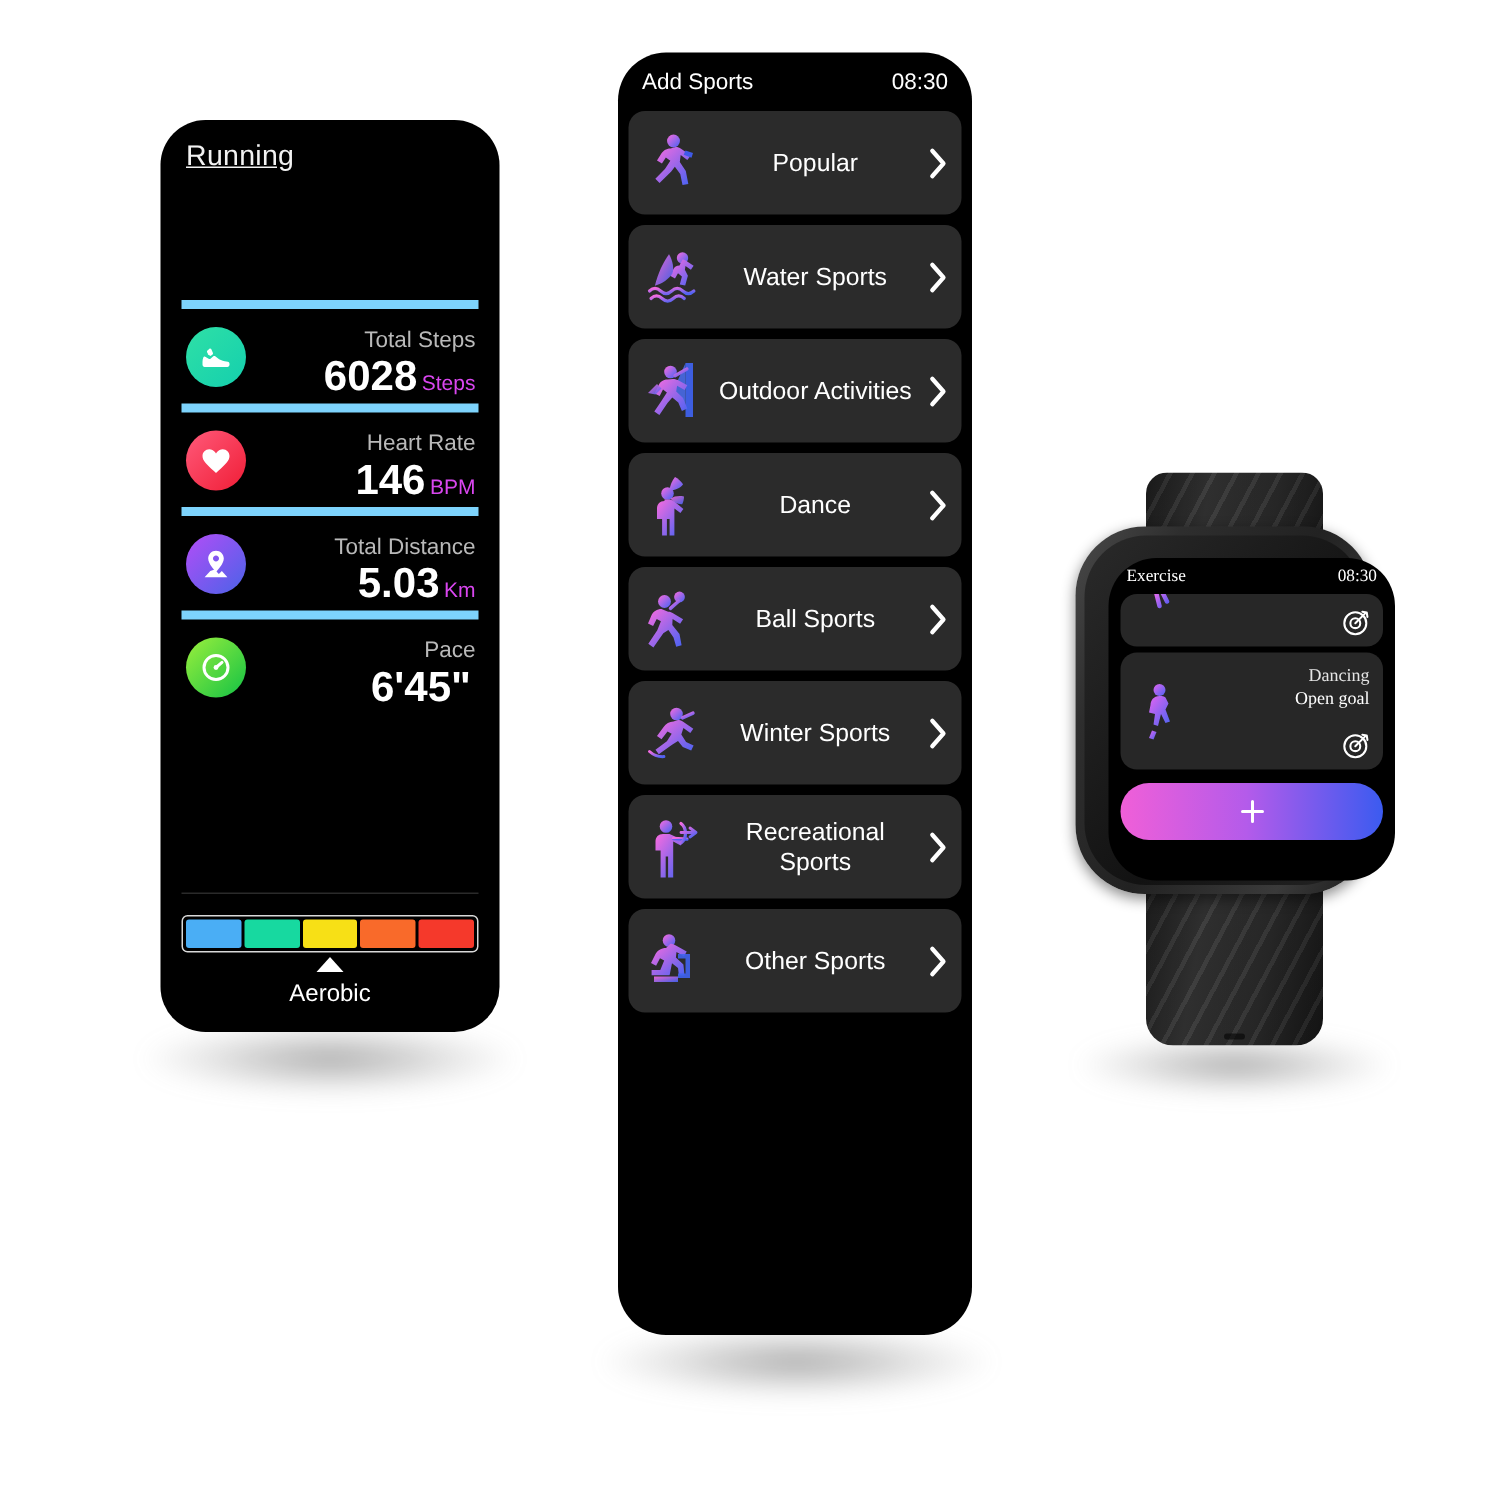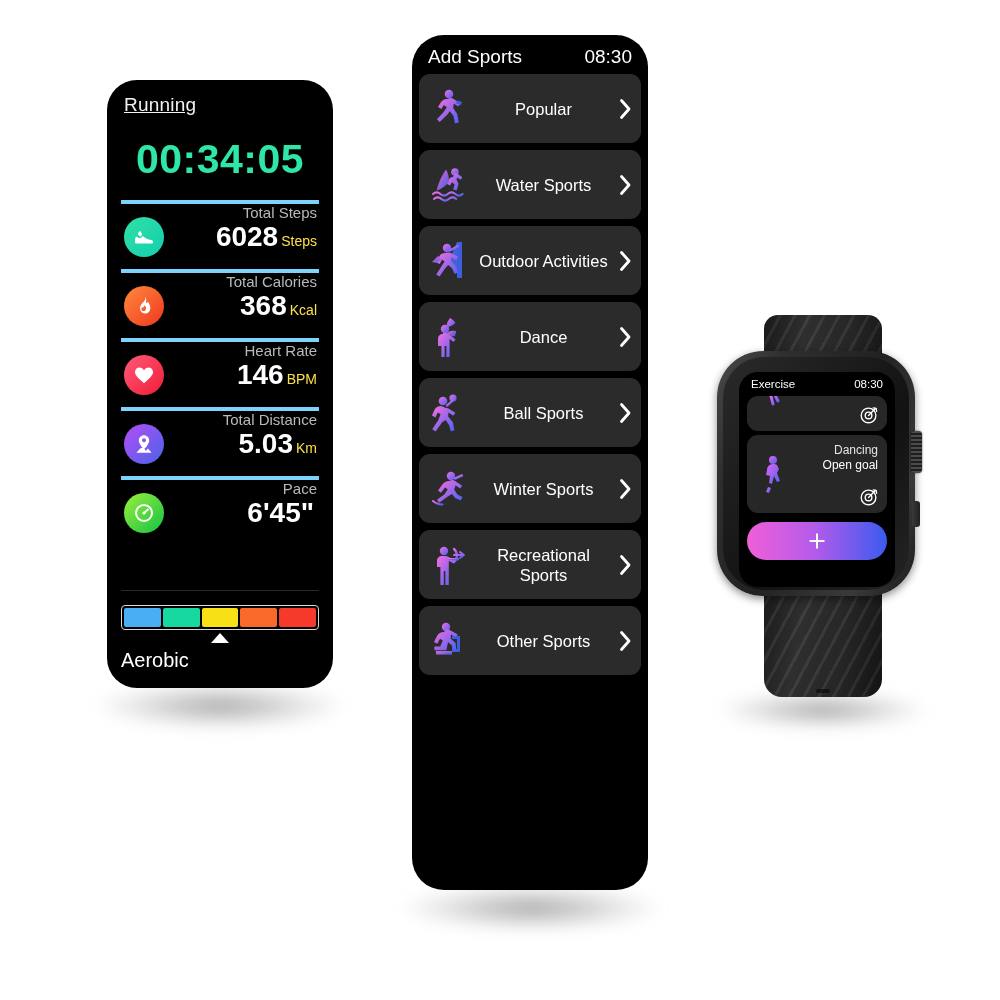--- a/index.html
+++ b/index.html
@@ -35,63 +35,63 @@
   #panel-running .p1-timer {
     position: absolute; left: 0; right: 0; top: 56px;
     text-align: center;
     font-size: 41px; font-weight: bold; letter-spacing: .5px;
     color: #2ee6a8;
   }
   .stat-rows { position: absolute; left: 14px; right: 14px; top: 120px; }
   .stat-row {
     position: relative;
     height: 69px;
-    border-top: 4px solid #7dd3fc;
-    display: flex; align-items: flex-start; justify-content: flex-end;
+    border-top: 6px solid #7dd3fc;
+    display: flex; align-items: flex-end; justify-content: flex-end;
   }
   .stat-icon {
     position: absolute; left: 3px; top: 50%; transform: translateY(-50%);
     width: 40px; height: 40px; border-radius: 50%;
     display: flex; align-items: center; justify-content: center;
   }
   .stat-icon svg { width: 24px; height: 24px; display: block; }
   .stat-text { text-align: right; padding-right: 2px; }
   .stat-label { font-size: 15px; color: #b9b9b9; line-height: 18px; }
   .stat-value-line { line-height: 26px; margin-top: 2px; white-space: nowrap; }
   .stat-value { font-size: 28px; font-weight: bold; color: #fff; }
-  .stat-unit { font-size: 14px; color: #fde047; margin-left: 3px; }
+  .stat-unit { font-size: 14px; color: #d946ef; margin-left: 3px; }
 
   .zone-wrap { position: absolute; left: 14px; right: 14px; bottom: 16px; }
   .zone-sep { border-top: 1px solid #2a2a2a; }
   .zone-bar {
     margin-top: 14px;
     border: 1px solid #d9d9d9; border-radius: 4px;
     padding: 2px; display: flex; gap: 2px; height: 25px;
   }
   .zone-seg { flex: 1; border-radius: 2px; }
   .zone-caret {
     width: 0; height: 0; margin: 3px auto 0;
     border-left: 9px solid transparent;
     border-right: 9px solid transparent;
     border-bottom: 10px solid #ffffff;
   }
-  .zone-name { font-size: 20px; color: #fff; margin-top: 6px; }
+  .zone-name { text-align: center; font-size: 16px; color: #fff; margin-top: 6px; }
 
   
   #panel-sports {
     position: absolute; left: 412px; top: 35px;
     width: 236px; height: 855px;
     background: #000; border-radius: 32px;
     overflow: hidden; color: #fff;
   }
   #panel-sports .p2-header {
     position: absolute; left: 0; right: 0; top: 11px;
     padding: 0 16px;
     display: flex; justify-content: space-between; align-items: baseline;
-    font-size: 19px; color: #ffffff;
+    font-size: 15px; color: #ffffff;
   }
   #panel-sports .p2-list {
     position: absolute; left: 7px; right: 7px; top: 39px;
     display: flex; flex-direction: column; gap: 7px;
   }
   .sport-item {
     height: 69px;
     background: #2b2b2b; border-radius: 11px;
     display: flex; align-items: center;
     padding: 0 8px 0 9px;
@@ -145,24 +145,25 @@
     box-shadow: 0 0 2px rgba(0,0,0,.7);
   }
   .side-btn {
     position: absolute; right: -5px; top: 150px;
     width: 8px; height: 26px; border-radius: 3px;
     background: linear-gradient(90deg, #3a3a3a, #202020);
   }
 
   .watch-screen {
     position: absolute; left: 16px; top: 15px;
-    width: 156px; height: 215px;
-    border-radius: 19px;
+    width: 191px; height: 215px;
+    border-radius: 32px;
     background: #000; overflow: hidden;
     color: #fff;
+    font-family: Liberation Serif, serif;
   }
   .w-header {
     position: absolute; left: 0; right: 0; top: 6px;
     padding: 0 12px;
     display: flex; justify-content: space-between; align-items: baseline;
     font-size: 11.5px; color: #fff;
   }
   .w-card {
     position: absolute; left: 8px; right: 8px;
     background: #272727; border-radius: 11px;
@@ -190,51 +191,37 @@
 
 <div id="stage">
 
   <div class="drop-shadow" style="left:95px; top:682px; width:250px; height:48px;"></div>
   <div class="drop-shadow" style="left:400px; top:884px; width:262px; height:48px;"></div>
   <div class="drop-shadow" style="left:718px; top:690px; width:210px; height:40px;"></div>
 
   <div id="panel-running">
 
     <div class="p1-title">Running</div>
-    <div class="p1-timer" style="color: rgb(46, 230, 168);">00:34:05</div>
 
     <div class="stat-rows">
 
       <div class="stat-row">
         <div class="stat-icon" style="background:linear-gradient(135deg,#2fe0a6,#14cfae);">
           <svg viewBox="0 0 24 24" fill="#ffffff" aria-hidden="true">
             <path d="M3 15.2c0-1.1.2-2.1.6-3 .2-.5.8-.7 1.2-.4l2.3 1.4c.4.2.9.2 1.2-.1l1.9-1.6c.4-.3.9-.3 1.3 0l1.5 1.2c1.4 1.1 3 1.8 4.8 2.1l2.1.4c.7.1 1.1.7 1.1 1.4v.6c0 .8-.6 1.4-1.4 1.4H4.4C3.6 18.6 3 18 3 17.2v-2zM6.6 10.3l1.8 1.1 1.3-1.1c.3-.3.4-.8.2-1.2L8.9 6.8c-.3-.5-1-.6-1.4-.2L6.3 7.7c-.4.4-.4 1-.1 1.4l.4.8c0 .2 0 .3 0 .4z"></path>
           </svg>
         </div>
         <div class="stat-text">
           <div class="stat-label">Total Steps</div>
           <div class="stat-value-line">
             <span class="stat-value">6028</span><span class="stat-unit">Steps</span>
           </div>
         </div>
       </div>
 
-      <div class="stat-row">
-        <div class="stat-icon" style="background:linear-gradient(135deg,#ff8a3d,#f0371f);">
-          <svg viewBox="0 0 24 24" fill="#ffffff" aria-hidden="true">
-            <path d="M13.5 2.5c.4 3-1.2 4.6-2.6 6.1-1.5 1.6-2.9 3.1-2.9 5.7 0 3 2.2 5.2 4.9 5.2 3.1 0 5.4-2.3 5.4-5.6 0-2.7-1.2-4.5-2.4-6.2-.6.9-1.3 1.4-2 1.5.6-2.3.3-4.6-.4-6.7zM11 13.6c.6-.8 1.3-1.4 1.7-2.4.7.9 1.3 1.9 1.3 3.2 0 1.6-1.1 2.7-2.5 2.7-1.2 0-2.1-.9-2.1-2.1 0-.5.2-.9.4-1.3l1.2-.1z"></path>
-          </svg>
-        </div>
-        <div class="stat-text">
-          <div class="stat-label">Total Calories</div>
-          <div class="stat-value-line">
-            <span class="stat-value">368</span><span class="stat-unit">Kcal</span>
-          </div>
-        </div>
-      </div>
 
       <div class="stat-row">
         <div class="stat-icon" style="background:linear-gradient(135deg,#ff5a7a,#f01d36);">
           <svg viewBox="0 0 24 24" fill="#ffffff" aria-hidden="true">
             <path d="M12 20.3l-1.4-1.3C5.7 14.6 3 12.1 3 9c0-2.5 2-4.5 4.5-4.5 1.5 0 2.9.7 3.8 1.9l.7.9.7-.9c.9-1.2 2.3-1.9 3.8-1.9C19 4.5 21 6.5 21 9c0 3.1-2.7 5.6-7.6 10z"></path>
           </svg>
         </div>
         <div class="stat-text">
           <div class="stat-label">Heart Rate</div>
           <div class="stat-value-line">

